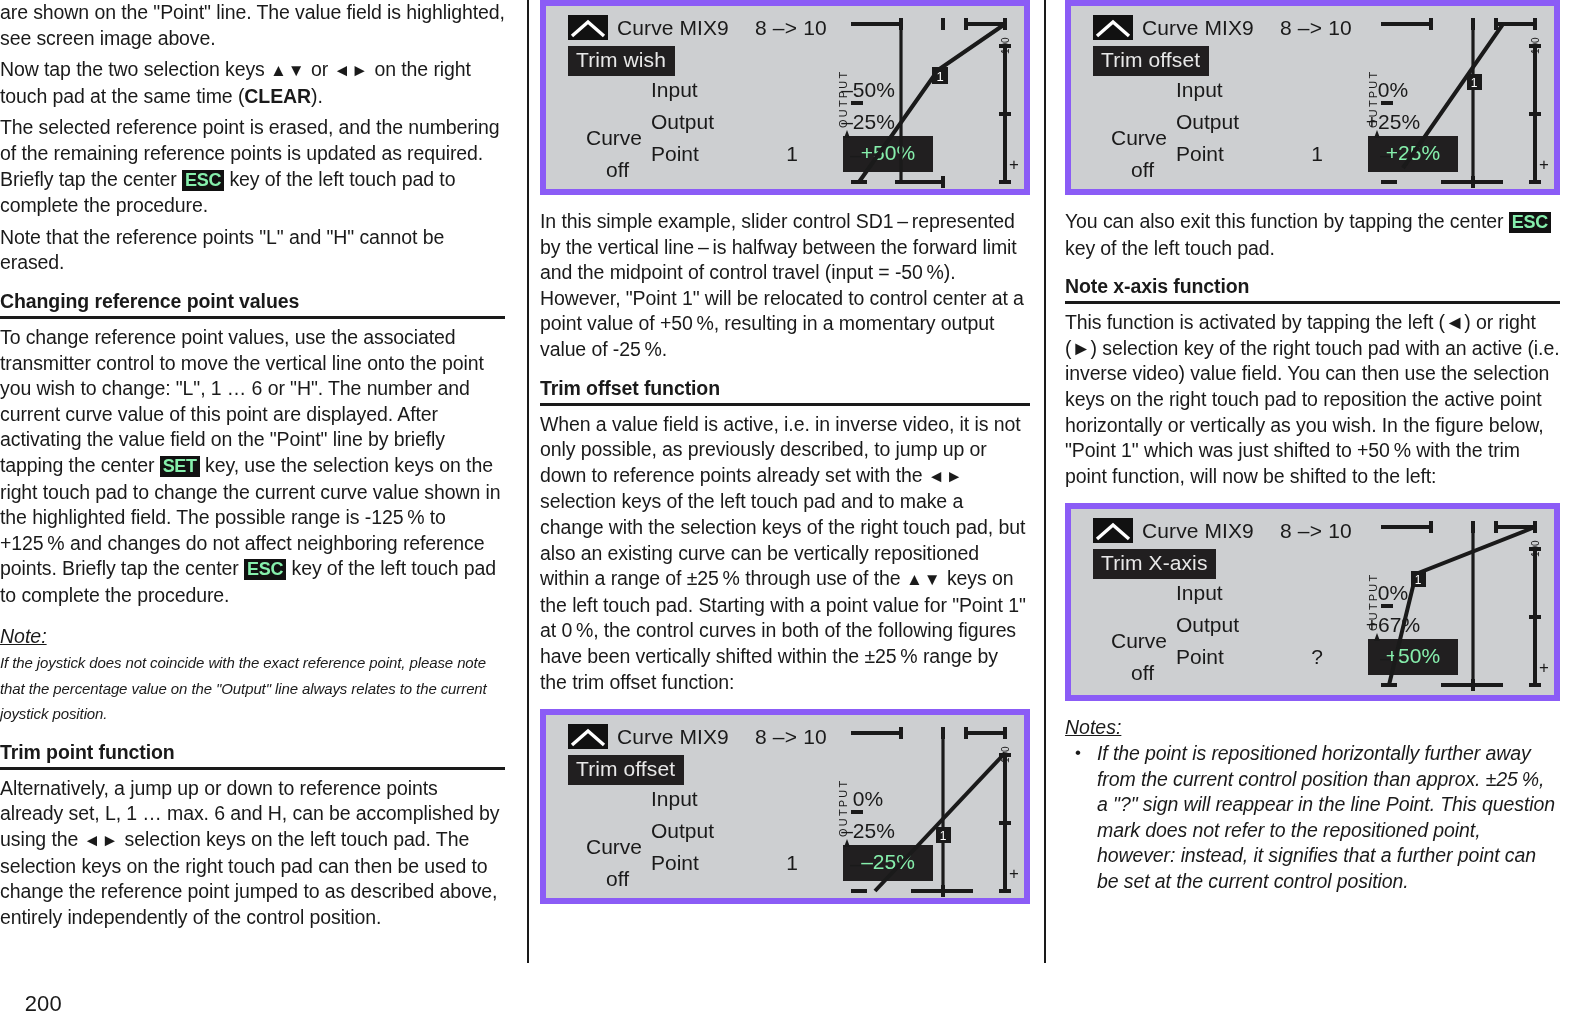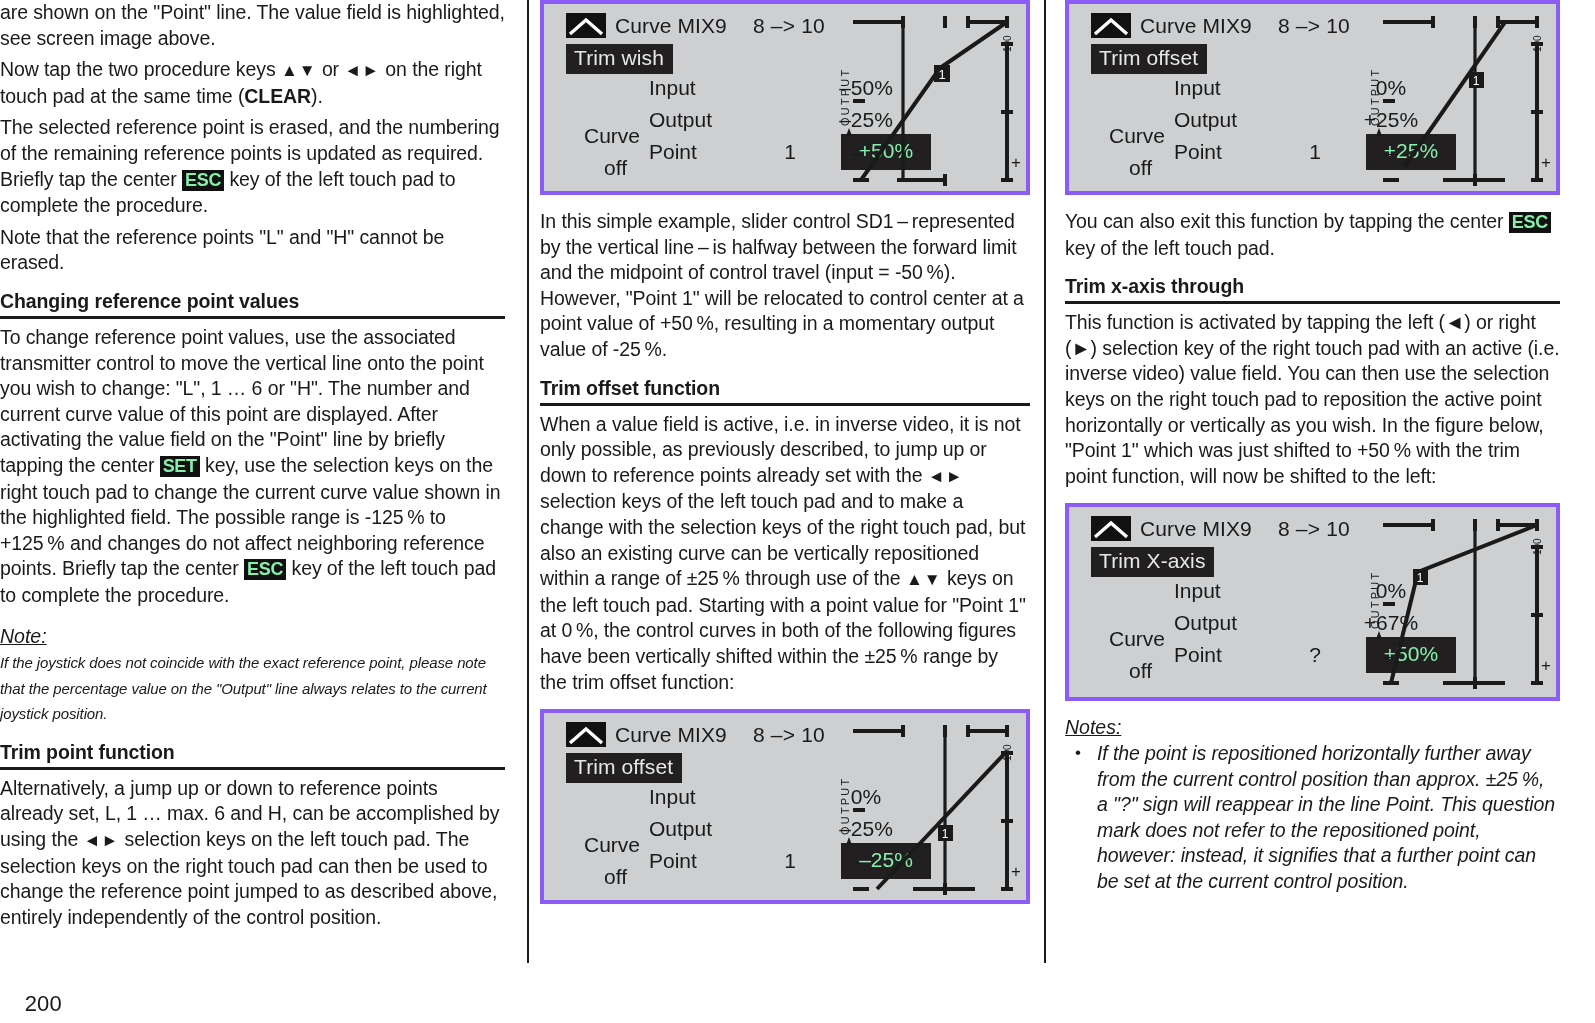--- a/index.html
+++ b/index.html
@@ -104,21 +104,21 @@
     font-weight: bold;
     padding: 0 3px 1px 3px;
     letter-spacing: -0.3px;
     font-size: 18px;
   }
   .arrowkeys { letter-spacing: 1px; font-size: 17px; }
 
   
   .lcd {
     background: #cdcfd1;
-    border: 4px solid #8b5cf6;
+    border: 6px solid #8b5cf6;
     box-sizing: border-box;
     position: relative;
     width: 100%;
     height: 195px;
     font-family: "Liberation Sans", sans-serif;
   }
   .lcd.tall { height: 198px; }
 
   .lcd-inner {
     position: absolute;
@@ -245,21 +245,21 @@
 
 <div class="page">
 
   <div class="col-rule rule-1"></div>
   <div class="col-rule rule-2"></div>
 
   <div class="col col-left">
 
     <p class="body">are shown on the "Point" line. The value field is highlighted, see screen image above.</p>
 
-    <p class="body"><span>Now tap the two procedure keys</span> <span class="arrowkeys">▲▼</span> <span>or</span> <span class="arrowkeys">◄►</span> <span>on the right touch pad at the same time (</span><b>CLEAR</b><span>).</span></p>
+    <p class="body"><span>Now tap the two selection keys</span> <span class="arrowkeys">▲▼</span> <span>or</span> <span class="arrowkeys">◄►</span> <span>on the right touch pad at the same time (</span><b>CLEAR</b><span>).</span></p>
 
     <p class="body"><span>The selected reference point is erased, and the numbering of the remaining reference points is updated as required. Briefly tap the center</span> <span class="key">ESC</span> <span>key of the left touch pad to complete the procedure.</span></p>
 
     <p class="body">Note that the reference points "L" and "H" cannot be erased.</p>
 
     <h3 class="heading">Changing reference point values</h3>
     <hr class="hr-thick">
 
     <p class="body"><span>To change reference point values, use the associated transmitter control to move the vertical line onto the point you wish to change: "L", 1 … 6 or "H". The number and current curve value of this point are displayed. After activating the value field on the "Point" line by briefly tapping the center</span> <span class="key">SET</span> <span>key, use the selection keys on the right touch pad to change the current curve value shown in the highlighted field. The possible range is -125 % to +125 % and changes do not affect neighboring reference points. Briefly tap the center</span> <span class="key">ESC</span> <span>key of the left touch pad to complete the procedure.</span></p>
 
@@ -495,21 +495,21 @@
             <text x="111" y="77" text-anchor="middle" font-family="Liberation Sans, sans-serif" font-size="12" fill="#ffffff">1</text>
           </svg>
         </div>
       </div>
     </div>
 
     <div class="spacer-14"></div>
 
     <p class="body"><span>You can also exit this function by tapping the center</span> <span class="key">ESC</span> <span>key of the left touch pad.</span></p>
 
-    <h3 class="heading">Trim x-axis through</h3>
+    <h3 class="heading">Note x-axis function</h3>
     <hr class="hr-thick">
 
     <p class="body">This function is activated by tapping the left (◄) or right (►) selection key of the right touch pad with an active (i.e. inverse video) value field. You can then use the selection keys on the right touch pad to reposition the active point horizontally or vertically as you wish. In the figure below, "Point 1" which was just shifted to +50 % with the trim point function, will now be shifted to the left:</p>
 
     <div class="spacer-8"></div>
 
     <div class="lcd tall">
       <div class="lcd-inner">
         <div class="lcd-hdr">
           <span class="curve-icon">

